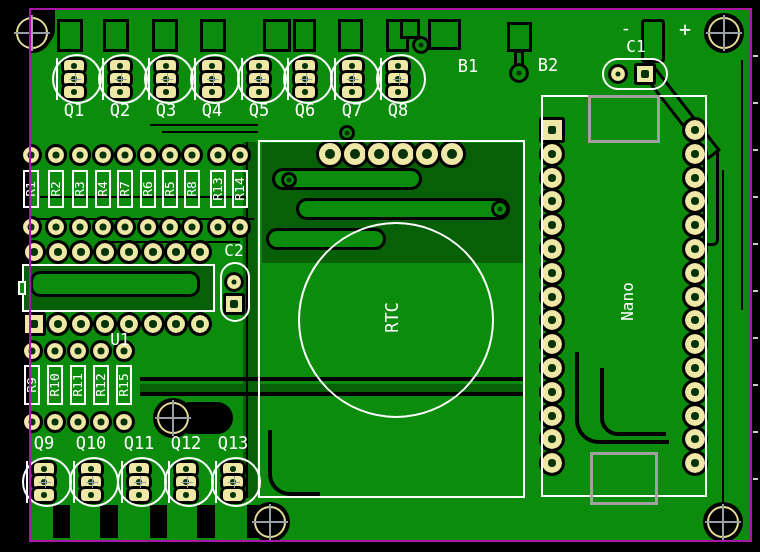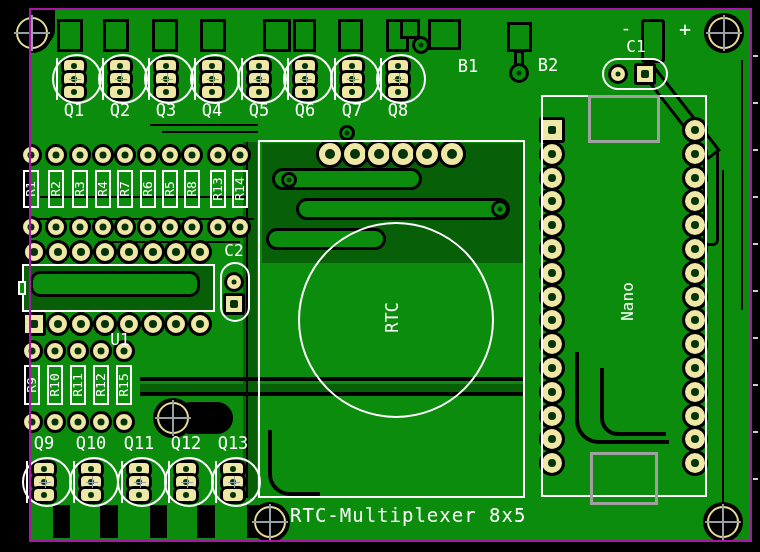--- a/index.html
+++ b/index.html
@@ -38,21 +38,20 @@
   <div class="lbl" style="left:214px;top:242px;width:40px;font-size:16px">C2</div>
 
   <div class="outline" style="left:602px;top:58px;width:66px;height:32px;border-radius:16px"></div>
   <div class="lbl" style="left:618px;top:38px;width:36px;font-size:16px">C1</div>
   <div class="lbl" style="left:618px;top:18px;width:16px;font-size:18px">-</div>
   <div class="lbl" style="left:674px;top:18px;width:22px;font-size:20px">+</div>
 
   <div class="lbl" style="left:450px;top:57px;width:36px;font-size:17px">B1</div>
   <div class="lbl" style="left:530px;top:56px;width:36px;font-size:17px">B2</div>
 
-  <div class="lbl" style="left:290px;top:505px;width:240px;font-size:19px;letter-spacing:1px;text-align:left">RTC-Multiplexer 8x5</div>
 
   <div class="frame" style="left:29px;top:8px;width:723px;height:534px"></div>
 <div style="position: absolute; left: 262px; top: 143px; width: 261px; height: 120px; background: rgb(7, 95, 7); z-index: 1;"></div>
     <div style="position: absolute; left: 243px; top: 142px; width: 14px; height: 356px; background: rgb(7, 95, 7); z-index: 1;"></div>
     <div style="position: absolute; left: 140px; top: 384px; width: 384px; height: 8px; background: rgb(7, 95, 7); z-index: 1;"></div>
     <div style="position: absolute; left: 24px; top: 266px; width: 190px; height: 44px; background: rgb(7, 95, 7); z-index: 1;"></div>
     <div style="position: absolute; left: 140px; top: 377px; width: 384px; height: 4px; background: rgb(0, 0, 0); z-index: 1;"></div>
     <div style="position: absolute; left: 140px; top: 392px; width: 384px; height: 4px; background: rgb(0, 0, 0); z-index: 1;"></div>
     <div style="position: absolute; left: 246px; top: 142px; width: 2px; height: 356px; background: rgb(0, 0, 0); z-index: 1;"></div>
     <div style="position: absolute; left: 40px; top: 196px; width: 208px; height: 2px; background: rgb(0, 0, 0); z-index: 1;"></div>

